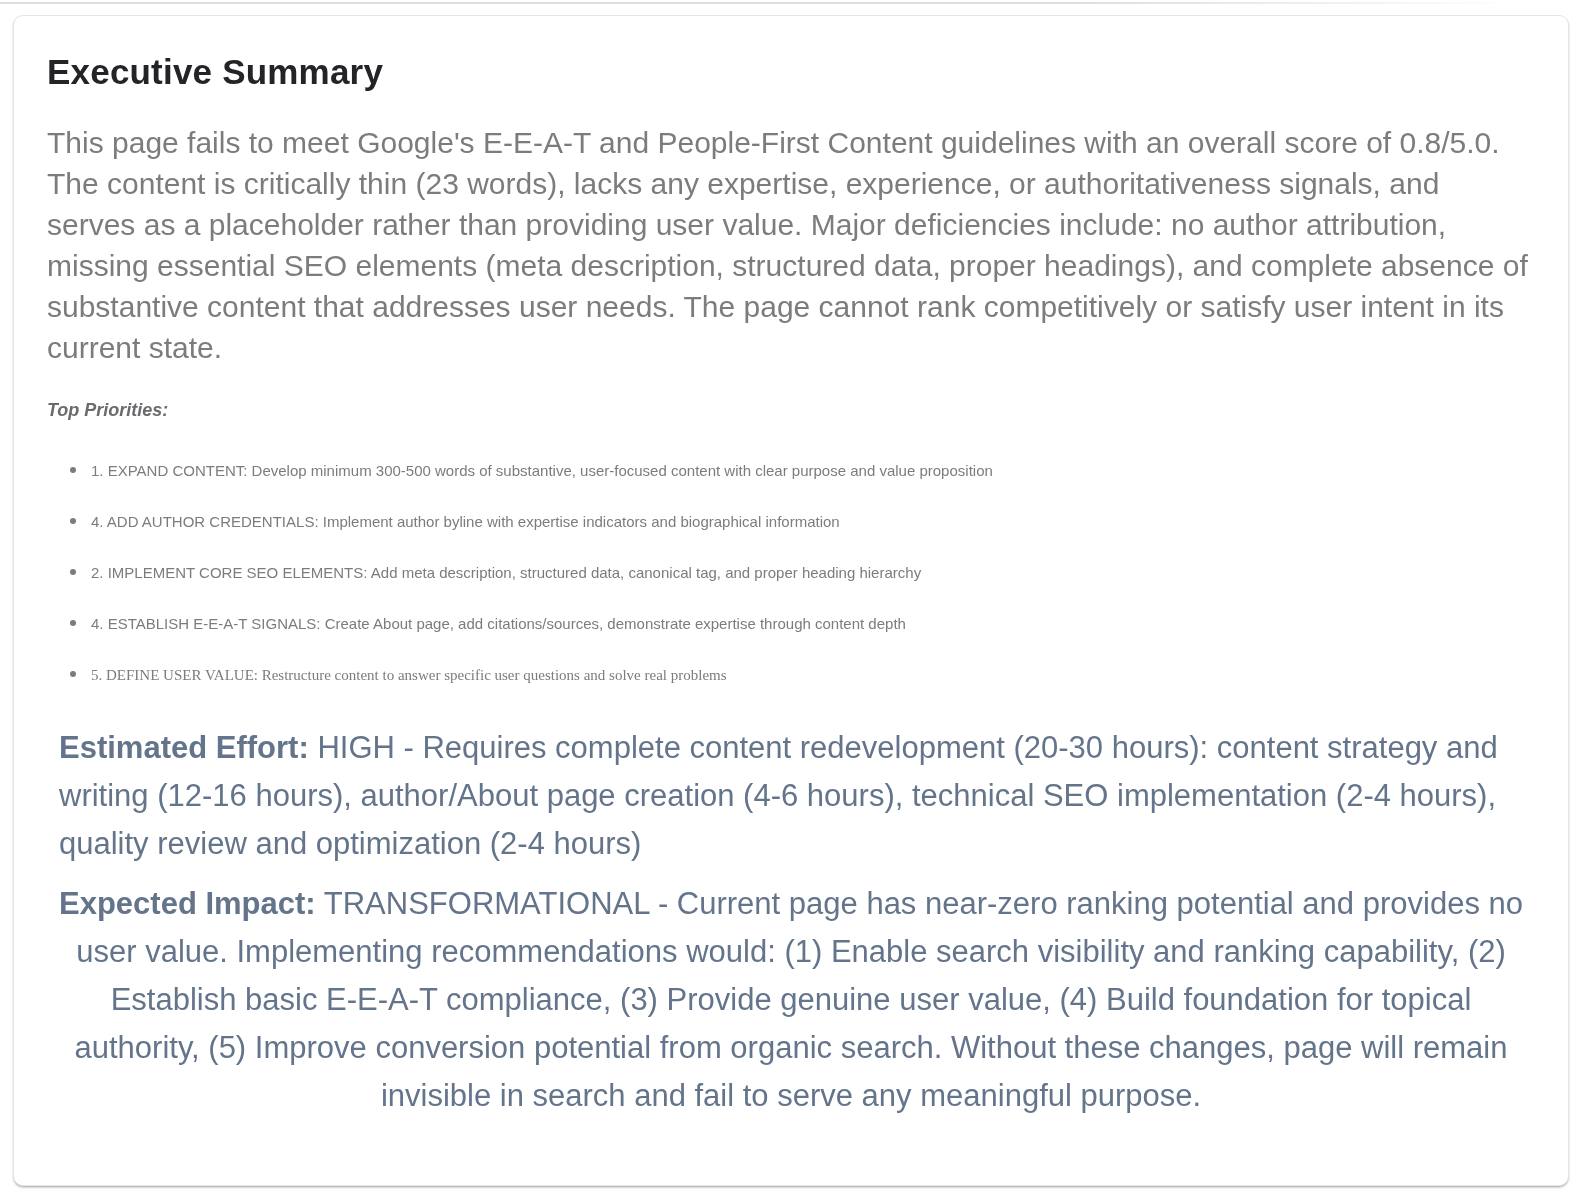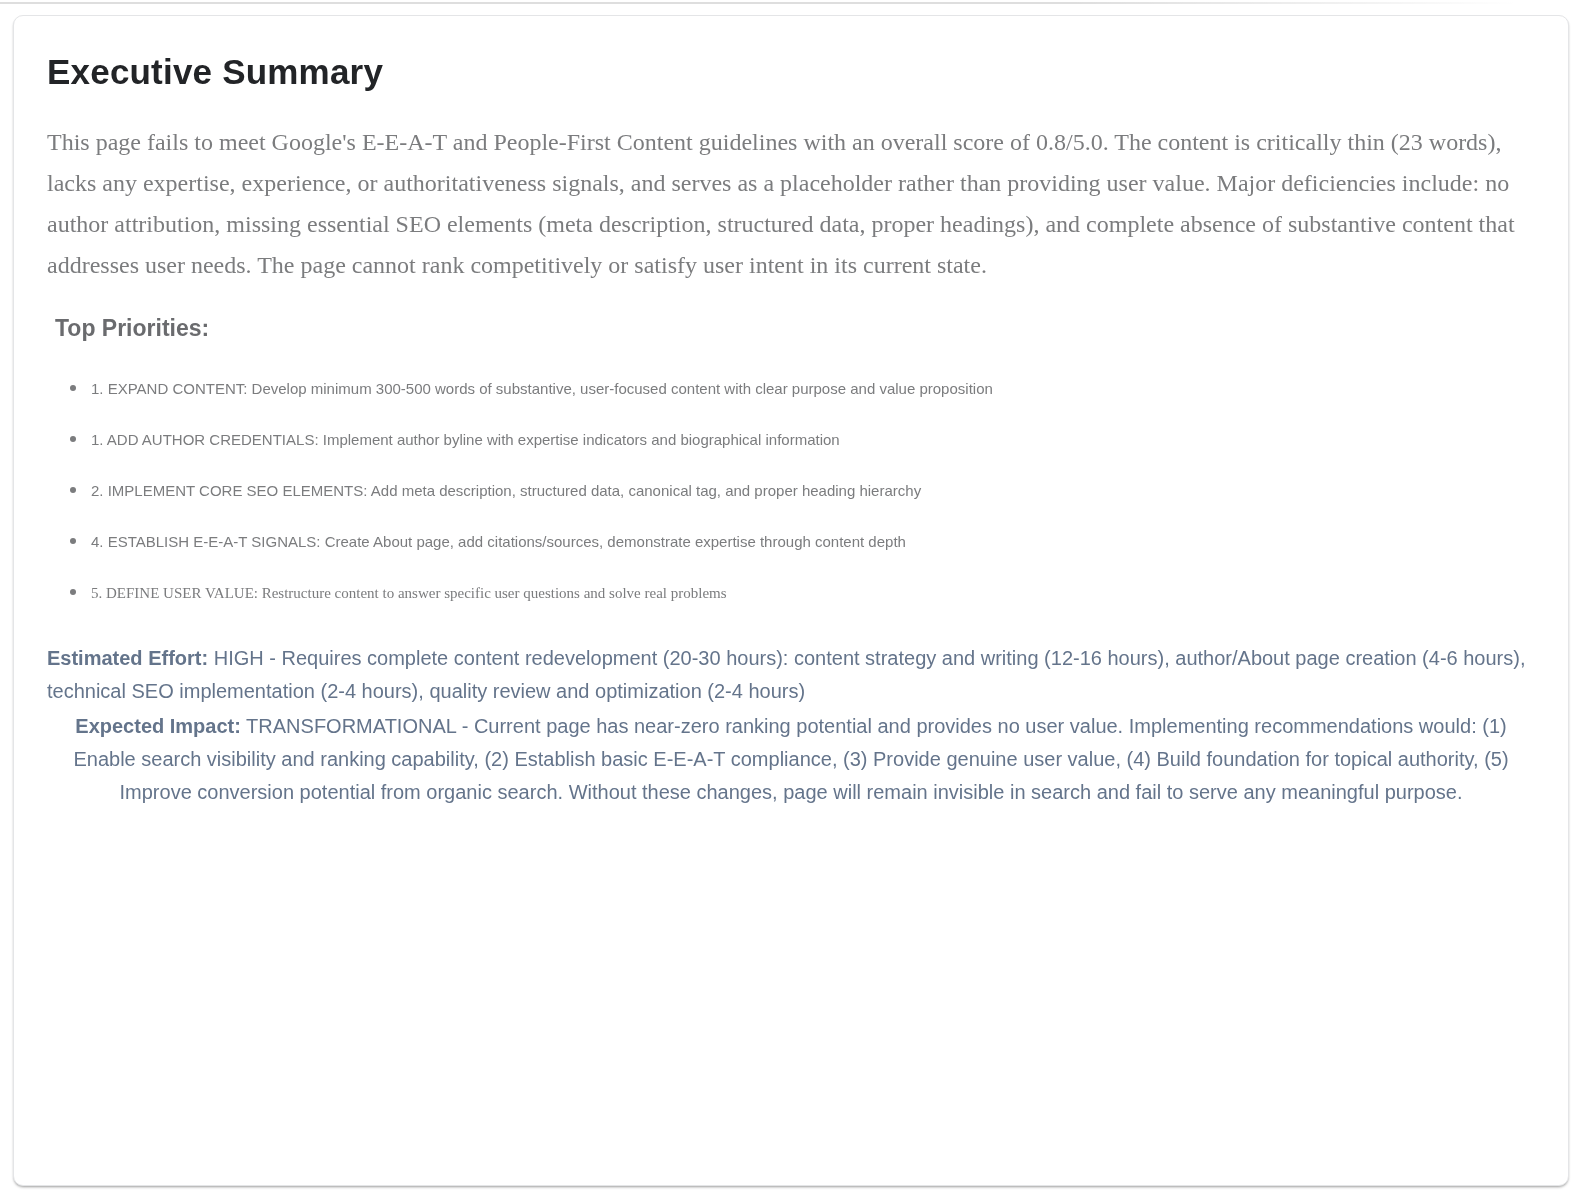--- a/index.html
+++ b/index.html
@@ -48,37 +48,37 @@
   .card h2 {
     font-size: 35px;
     font-weight: 700;
     color: var(--color-heading, #222427);
     letter-spacing: 0.2px;
     line-height: 1.15;
     margin: 0 0 30px 0;
   }
 
   .body-text {
-    font-size: 24px;
+    font-size: 30px;
     line-height: 41px;
     color: var(--color-body, #7b7c7e);
-    font-family: Liberation Serif, serif;
   }
 
   .summary {
     margin: 0 0 22px 0;
     max-width: 1488px;
   }
 
   .priorities-label {
-    font-size: 23px;
+    font-size: 18px;
     line-height: 41px;
     font-weight: 700;
     color: var(--color-priorities_label, #6a6b6e);
-    margin: 16px 0 18px 8px;
+    margin: 16px 0 18px 0;
+    font-style: italic;
   }
 
   ul.priorities {
     list-style: disc outside;
     padding-left: 42px;
     margin: 0 0 28px 0;
     max-width: 1488px;
   }
 
   ul.priorities li {
@@ -90,24 +90,24 @@
   }
 
   ul.priorities li::marker {
     color: var(--color-body, #7b7c7e);
     font-size: 20px;
   }
 
   ul.priorities li:last-child { margin-bottom: 0; font-family: Liberation Serif, serif; }
 
   .effort-impact p {
-    font-size: 20px;
-    line-height: 33px;
+    font-size: 31px;
+    line-height: 48px;
     color: var(--color-slate, #64748b);
-    margin: 0;
+    margin: 12px;
     max-width: 1488px;
   }
 
   .effort-impact p + p { margin-top: 2px; text-align: center; }
 
   .effort-impact strong {
     font-weight: 700;
     color: var(--color-slate, #64748b);
   }
 </style>
@@ -121,21 +121,21 @@
   <section class="card">
 
     <h2>Executive Summary</h2>
 
     <p class="body-text summary">This page fails to meet Google's E-E-A-T and People-First Content guidelines with an overall score of 0.8/5.0. The content is critically thin (23 words), lacks any expertise, experience, or authoritativeness signals, and serves as a placeholder rather than providing user value. Major deficiencies include: no author attribution, missing essential SEO elements (meta description, structured data, proper headings), and complete absence of substantive content that addresses user needs. The page cannot rank competitively or satisfy user intent in its current state.</p>
 
     <p class="priorities-label">Top Priorities:</p>
 
     <ul class="priorities">
         <li>1. EXPAND CONTENT: Develop minimum 300-500 words of substantive, user-focused content with clear purpose and value proposition</li>
-        <li>1. ADD AUTHOR CREDENTIALS: Implement author byline with expertise indicators and biographical information</li>
+        <li>4. ADD AUTHOR CREDENTIALS: Implement author byline with expertise indicators and biographical information</li>
         <li>2. IMPLEMENT CORE SEO ELEMENTS: Add meta description, structured data, canonical tag, and proper heading hierarchy</li>
         <li>4. ESTABLISH E-E-A-T SIGNALS: Create About page, add citations/sources, demonstrate expertise through content depth</li>
         <li>5. DEFINE USER VALUE: Restructure content to answer specific user questions and solve real problems</li>
       </ul>
 
     <div class="effort-impact">
 
       <p><strong>Estimated Effort:</strong> <span>HIGH - Requires complete content redevelopment (20-30 hours): content strategy and writing (12-16 hours), author/About page creation (4-6 hours), technical SEO implementation (2-4 hours), quality review and optimization (2-4 hours)</span></p>
 
       <p><strong>Expected Impact:</strong> <span>TRANSFORMATIONAL - Current page has near-zero ranking potential and provides no user value. Implementing recommendations would: (1) Enable search visibility and ranking capability, (2) Establish basic E-E-A-T compliance, (3) Provide genuine user value, (4) Build foundation for topical authority, (5) Improve conversion potential from organic search. Without these changes, page will remain invisible in search and fail to serve any meaningful purpose.</span></p>

